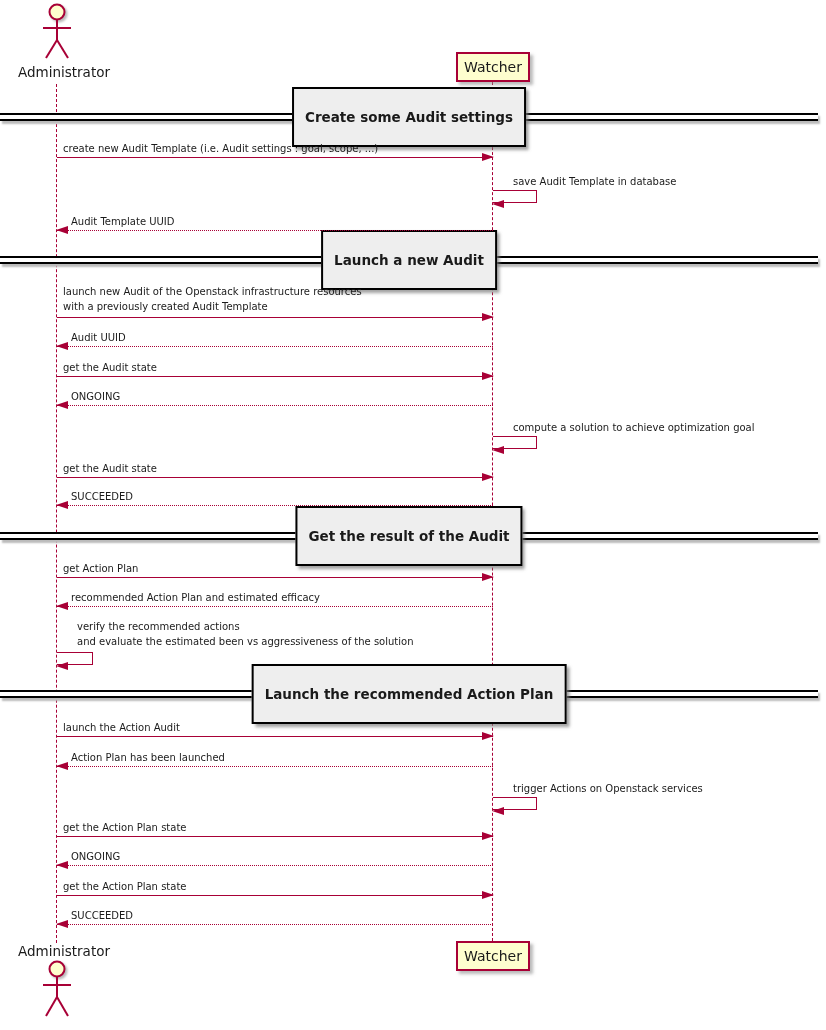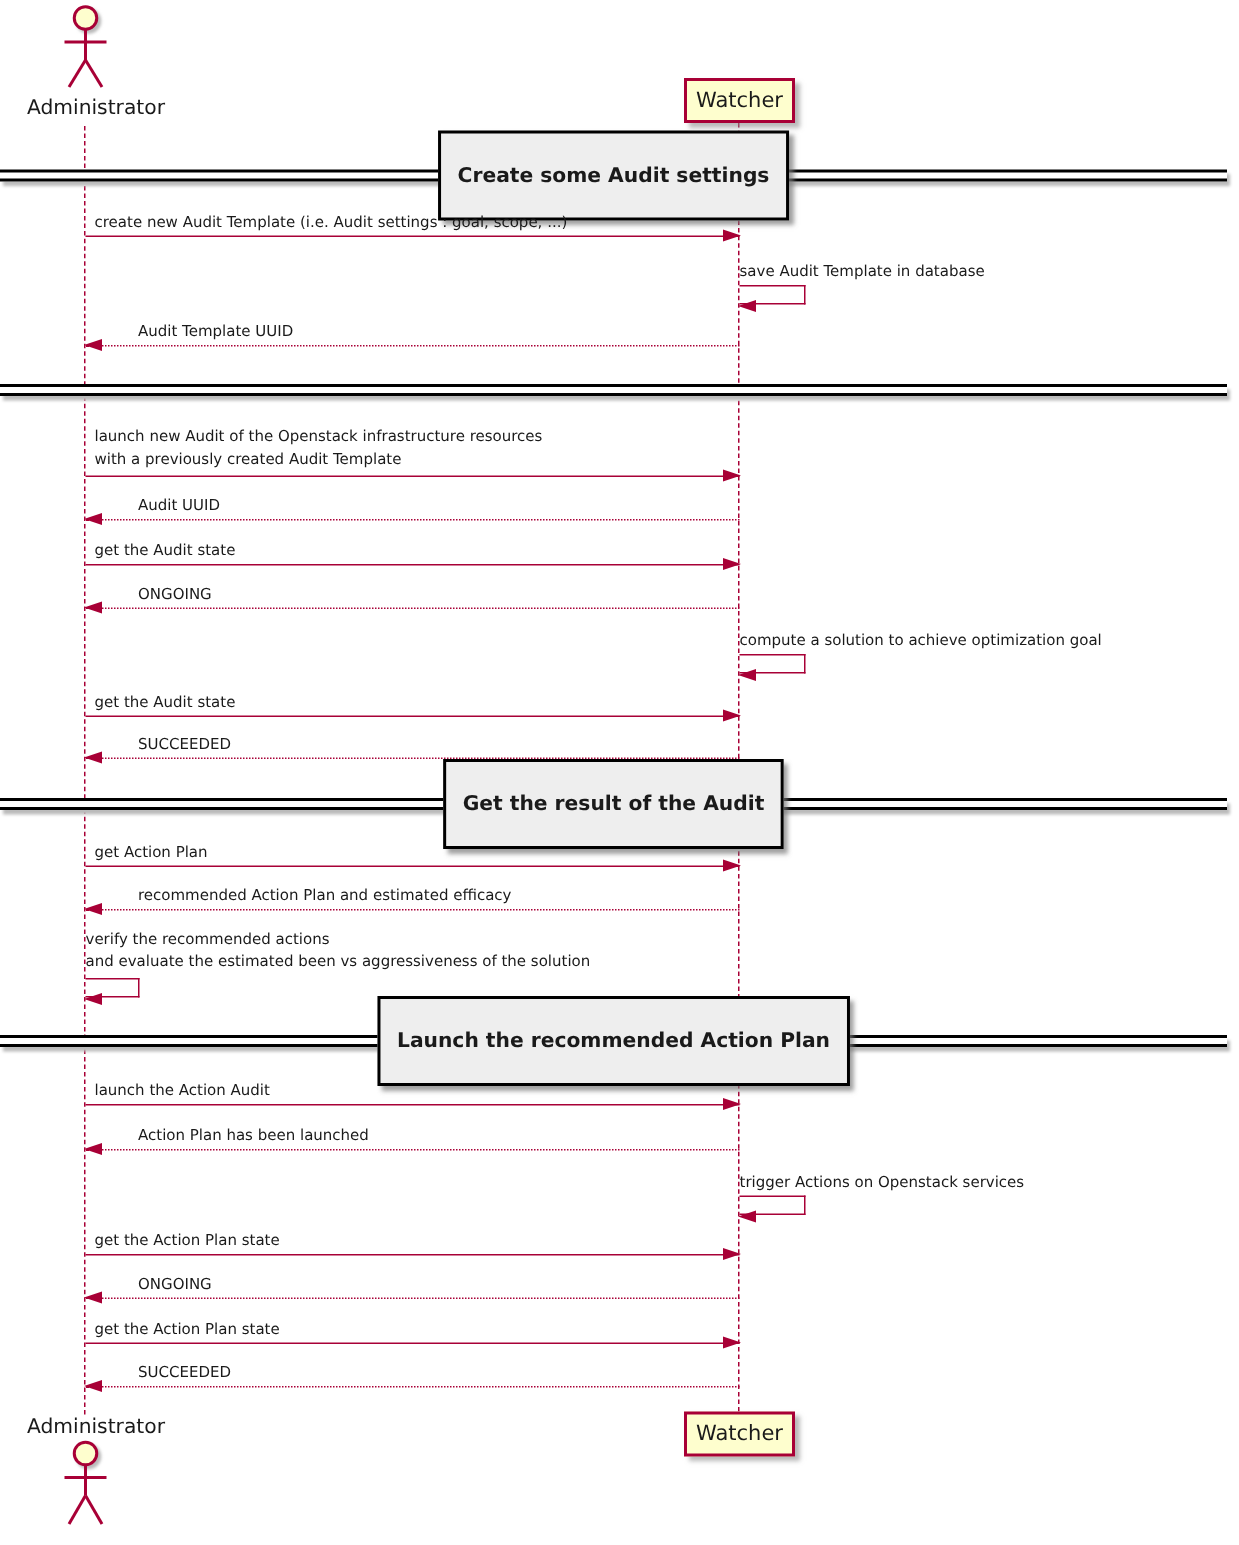--- a/index.html
+++ b/index.html
@@ -40,45 +40,46 @@
     font-size:13.5px;font-weight:bold;white-space:nowrap;
     box-shadow:3px 3px 3px rgba(120,120,120,0.7);
   }
   
   .msg{position:absolute;left:57px;width:436px;height:0;}
   .msg .line{position:absolute;left:0;right:0;top:-1px;display:block;}
   .msg.solid .line{border-top:1.5px solid var(--accent);}
   .msg.dotted .line{border-top:1.5px dotted var(--accent);}
   .mlabel{position:absolute;bottom:4px;white-space:nowrap;font-size:10px;color:var(--txt);}
   .mlabel.ltr{left:6px;}
-  .mlabel.rtl{left:14px;margin-left:21px;}
+  .mlabel.rtl{left:14px;}
   .mlabel .l{display:block;line-height:15px;}
   .ah{position:absolute;width:0;height:0;display:block;}
   .ah.right{right:-1px;top:-5px;border-top:4.5px solid transparent;border-bottom:4.5px solid transparent;border-left:12px solid var(--accent);}
   .ah.left{left:-1px;top:-5px;border-top:4.5px solid transparent;border-bottom:4.5px solid transparent;border-right:12px solid var(--accent);}
   
   .self{position:absolute;height:13px;}
   .self .loop{position:absolute;left:0;top:0;right:0;bottom:0;border:1.5px solid var(--accent);border-left:none;display:block;}
-  .self .mlabel{left:0;bottom:16px;}
+  .self .mlabel{left:20px;bottom:16px;}
   .self .ah.left{top:auto;bottom:-5px;left:-1px;}
 </style>
 </head>
 <body>
 
 <div class="canvas">
 
   <div class="lifeline" style="left:56px;top:84px;height:859px;"></div>
   <div class="lifeline" style="left:492px;top:82px;height:859px;"></div>
 
   <div class="divider" style="top:112px;">
     <div class="divider-lines"></div>
     <div class="divider-box">Create some Audit settings</div>
   </div>
   <div class="divider" style="top:255px;">
     <div class="divider-lines"></div>
+    <div class="divider-box">Launch a new Audit</div>
   </div>
   <div class="divider" style="top:531px;">
     <div class="divider-lines"></div>
     <div class="divider-box">Get the result of the Audit</div>
   </div>
   <div class="divider" style="top:689px;">
     <div class="divider-lines"></div>
     <div class="divider-box">Launch the recommended Action Plan</div>
   </div>
 

